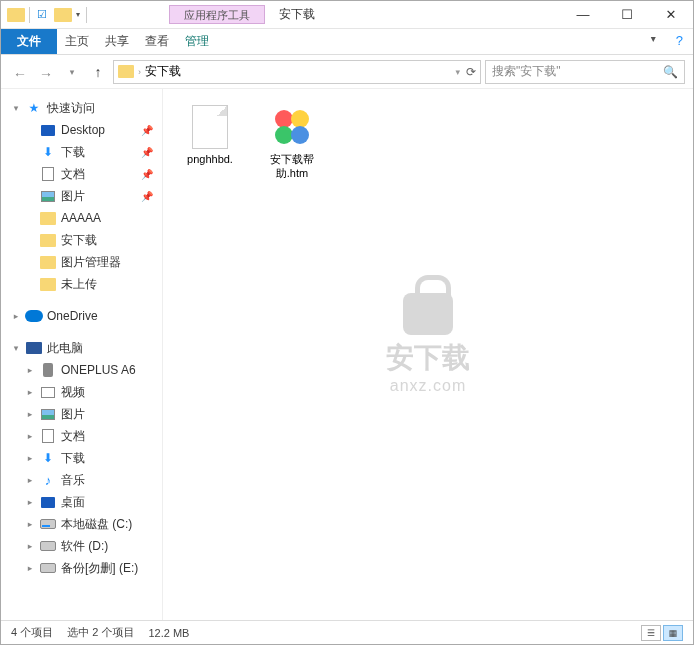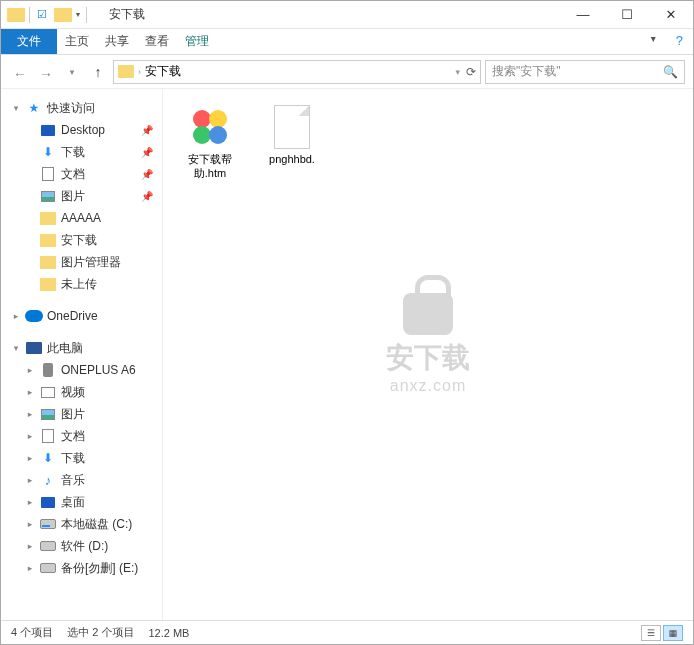--- a/index.html
+++ b/index.html
@@ -12,21 +12,21 @@
 .titlebar .qat .folder-small { width: 18px; height: 14px; background: #f8d775; border-radius: 1px; position: relative; }
 .titlebar .qat .check { width: 16px; height: 16px; color: #0078d7; display: flex; align-items: center; justify-content: center; font-size: 11px; }
 .titlebar .qat .dd { font-size: 8px; color: #555; }
 .titlebar .tabtool { margin-left: 74px; background: #f2d4f5; border: 1px solid #d5a8d9; padding: 2px 14px 0; font-size: 11px; color: #555; }
 .titlebar .wintitle { margin-left: 14px; font-size: 12px; color: #333; }
 .titlebar .controls { margin-left: auto; display: flex; }
 .titlebar .controls div { width: 44px; height: 28px; display: flex; align-items: center; justify-content: center; font-size: 13px; color: #333; }
 
 
 .ribbon { height: 26px; background: #fff; display: flex; align-items: stretch; border-bottom: 1px solid #ddd; font-size: 12px; }
-.ribbon .filetab { background: #1979ca; color: #fff; padding: 4px 16px; display: flex; align-items: center; }
+.ribbon .filetab { background: #1979ca; color: #fff; padding: 4px 16px; display: flex; align-items: center; font-weight: bold; }
 .ribbon .tab { padding: 4px 8px; display: flex; align-items: center; color: #444; }
 .ribbon .tab.app { color: #0f766e; }
 .ribbon .expand { margin-left: auto; padding: 4px 10px; font-size: 10px; color: #555; }
 
 
 .navbar { height: 34px; display: flex; align-items: center; padding: 4px 8px; gap: 4px; border-bottom: 1px solid #eee; }
 .navbar .navbtn { width: 22px; height: 22px; display: flex; align-items: center; justify-content: center; color: #888; font-size: 14px; }
 .navbar .navbtn.active { color: #333; }
 .navbar .addrbar { flex: 1; height: 24px; border: 1px solid #ccc; display: flex; align-items: center; padding: 0 4px; font-size: 12px; }
 .navbar .addrbar .folder-small { width: 16px; height: 13px; background: #f8d775; border-radius: 1px; margin-right: 4px; }
@@ -94,20 +94,21 @@
 
   <div class="titlebar">
     <div class="qat">
       <div class="folder-small"></div>
       <div style="width:1px;height:16px;background:#ccc;"></div>
       <div class="check">☑</div>
       <div class="folder-small"></div>
       <div class="dd">▾</div>
       <div style="width:1px;height:16px;background:#ccc;margin:0 2px;"></div>
     </div>
+    <div class="tabtool">应用程序工具</div>
     <div class="wintitle">安下载</div>
     <div class="controls">
       <div>—</div>
       <div>☐</div>
       <div class="close">✕</div>
     </div>
   </div>
 
   <div class="ribbon">
     <div class="filetab">文件</div>
@@ -296,34 +297,34 @@
         </div>
       </div>
     <div class="content" id="content">
       <div class="watermark">
         <div class="lock"></div>
         <div class="wtext1">安下载</div>
         <div class="wtext2">anxz.com</div>
       </div>
         <div class="fileitem">
           <div class="fileicon">
+            <div class="blank"></div>
+          </div>
+          <div>pnghhbd.</div>
+        </div>
+        <div class="fileitem">
+          <div class="fileicon">
             <div class="htm">
               <div class="htm-circle" style="background:#ff5a5a;left:3px;top:3px;"></div>
               <div class="htm-circle" style="background:#ffd23f;right:3px;top:3px;"></div>
               <div class="htm-circle" style="background:#3ac569;left:3px;bottom:3px;"></div>
               <div class="htm-circle" style="background:#4a90e2;right:3px;bottom:3px;"></div>
             </div>
           </div>
           <div>安下载帮助.htm</div>
-        </div>
-        <div class="fileitem">
-          <div class="fileicon">
-            <div class="blank"></div>
-          </div>
-          <div>pnghhbd.</div>
         </div>
       </div>
   </div>
 
   <div class="statusbar">
     <span>4 个项目</span>
     <span>选中 2 个项目</span>
     <span>12.2 MB</span>
     <div class="views">
       <div>☰</div>

